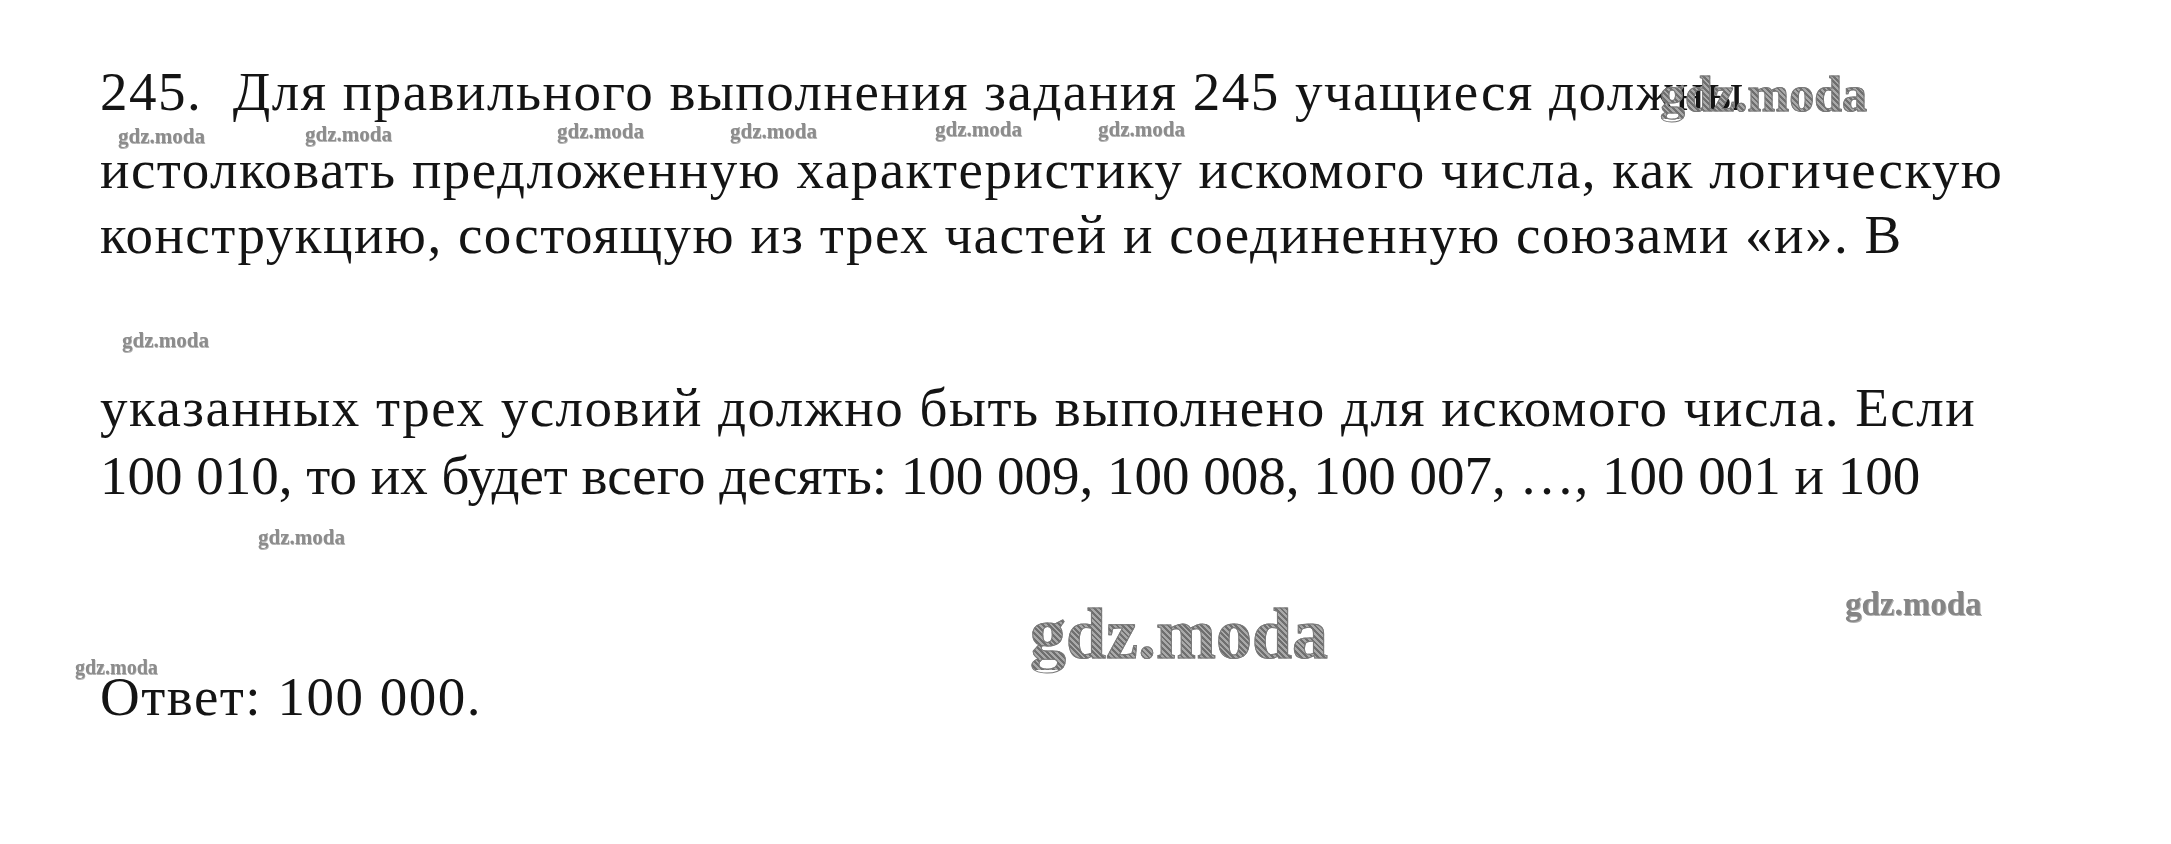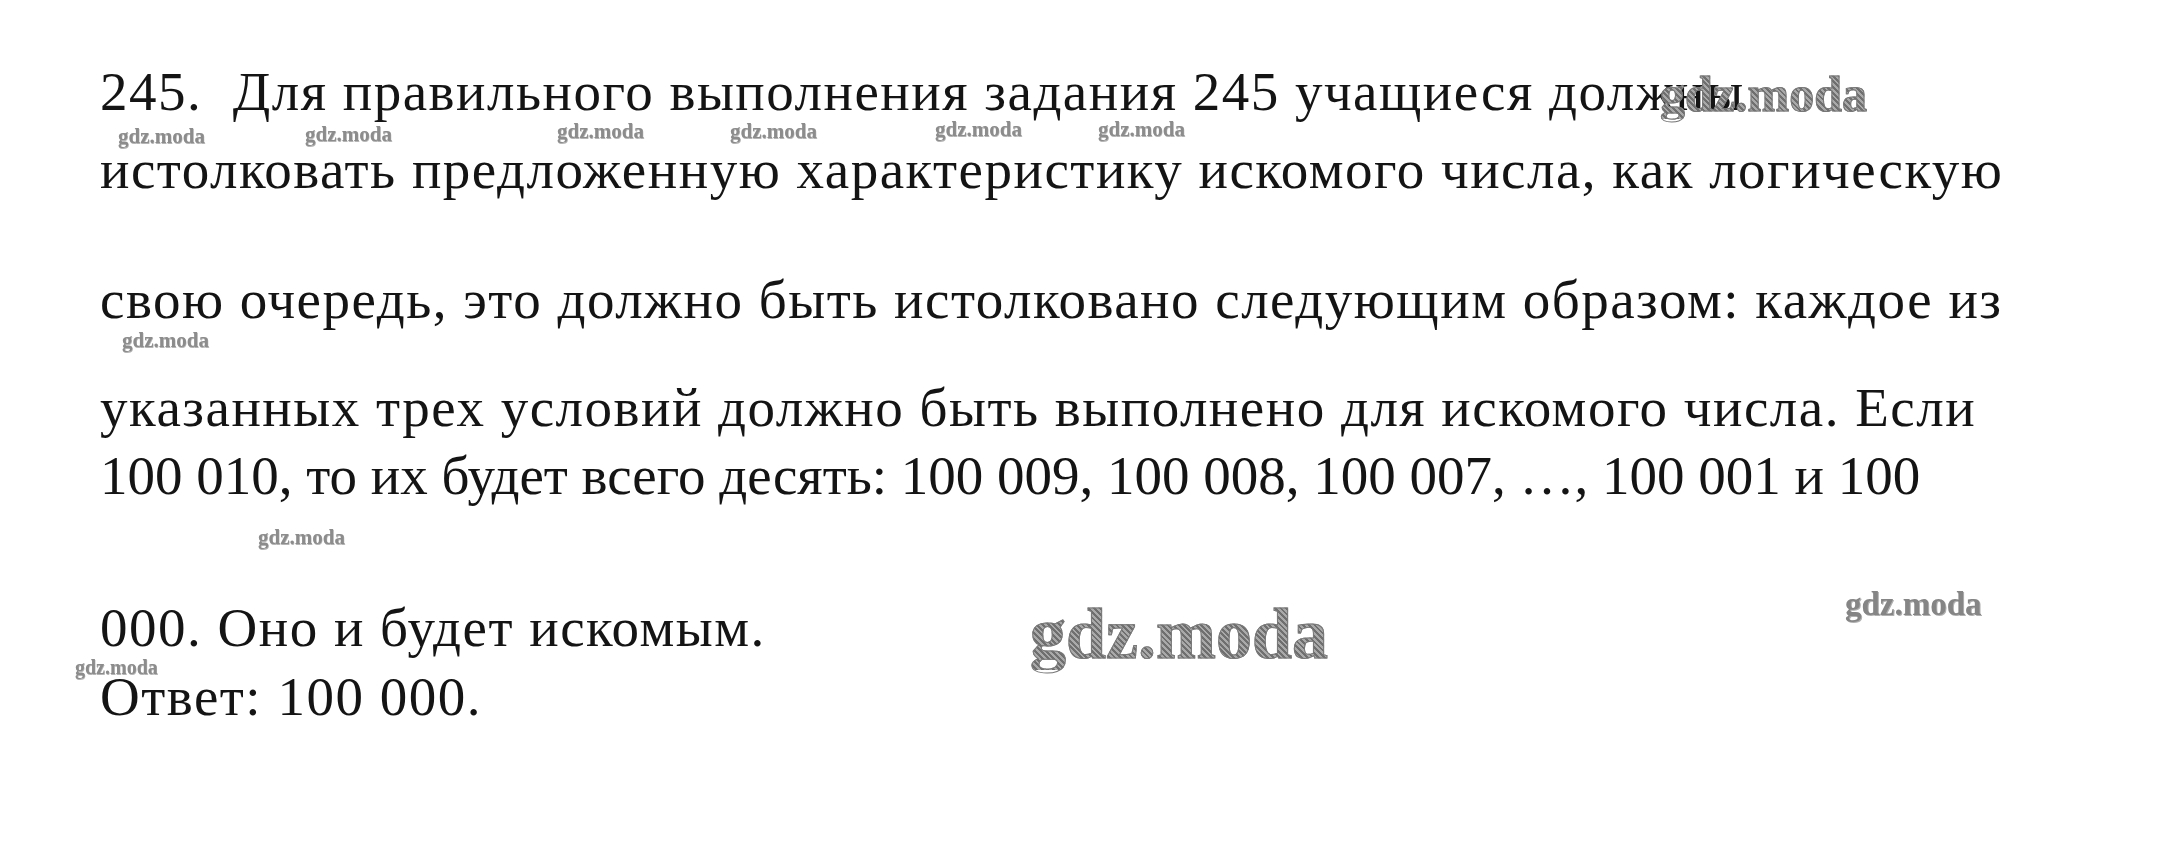--- a/index.html
+++ b/index.html
@@ -70,24 +70,23 @@
   .l9{top:600px;}
   .l10{top:669px;}
 </style>
 </head>
 <body>
 
 <div class="page">
 
   <div class="line l1">245.  Для правильного выполнения задания 245 учащиеся должны</div>
   <div class="line l2">истолковать предложенную характеристику искомого числа, как логическую</div>
-  <div class="line l4">свою очередь, это должно быть истолковано следующим образом: каждое из</div>
+  <div class="line l3">конструкцию, состоящую из трех частей и соединенную союзами «и». В</div>
   <div class="line l5">указанных трех условий должно быть выполнено для искомого числа. Если</div>
   <div class="line l7 tight">100 010, то их будет всего десять: 100 009, 100 008, 100 007, …, 100 001 и 100</div>
-  <div class="line l9">000. Оно и будет искомым.</div>
   <div class="line l10">Ответ: 100 000.</div>
 
   <div class="wm wm-large wm-l1">gdz.moda</div>
   <div class="wm wm-large wm-l2">gdz.moda</div>
 
   <div class="wm wm-med wm-m1">gdz.moda</div>
 
   <div class="wm wm-small wm-s1">gdz.moda</div>
   <div class="wm wm-small wm-s2">gdz.moda</div>
   <div class="wm wm-small wm-s3">gdz.moda</div>

